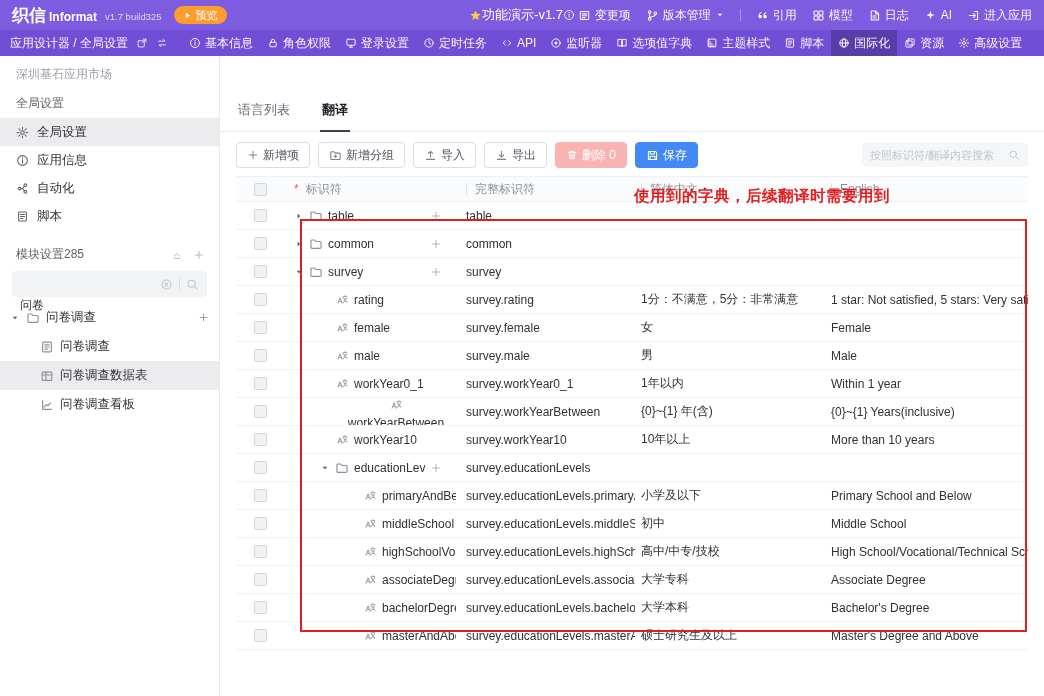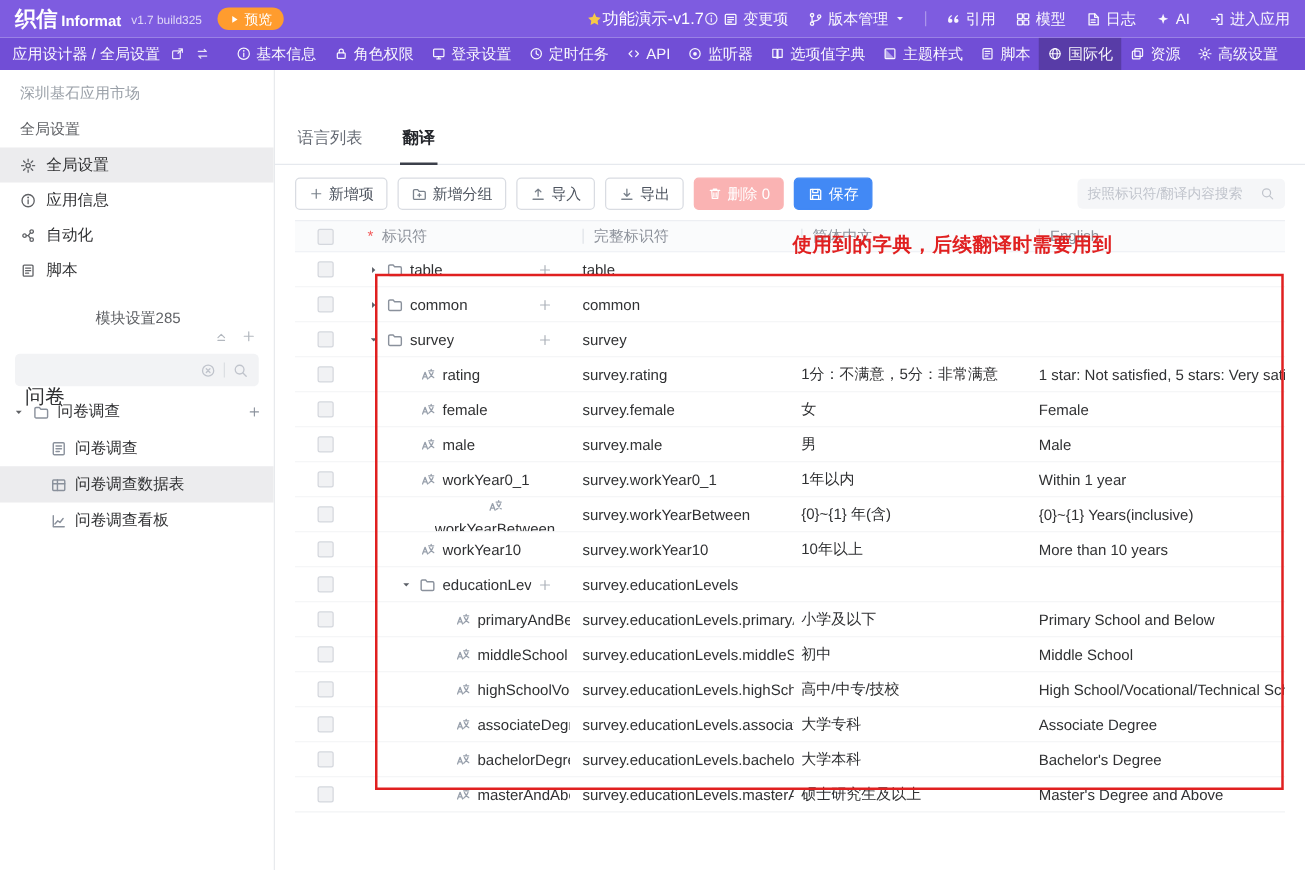--- a/index.html
+++ b/index.html
@@ -31,24 +31,24 @@
   .mb-item.active { background:rgba(0,0,0,.22); }
 
   
   .layout { flex:1; display:flex; min-height:0; }
   .sidebar { width:220px; flex:0 0 220px; border-right:1px solid #e8eaed; background:#fff; overflow:hidden; }
   .ws { padding:10px 16px 0; font-size:12px; color:#9aa0a8; }
   .section-label { padding:12px 16px 6px; font-size:12px; color:#606266; }
   .nav-item { height:28px; display:flex; align-items:center; gap:8px; padding:0 16px; font-size:12.5px; color:#303133; cursor:pointer; }
   .nav-item.active { background:#ececee; }
   .nav-item .i { color:#606266; }
-  .module-header { margin-top:16px; padding:0 14px 0 16px; display:flex; align-items:center; font-size:12px; color:#606266;flex-direction:column; }
+  .module-header { margin-top:16px; padding:0 14px 0 16px; display:flex; align-items:center; font-size:12px; color:#606266; }
   .mh-icons { margin-left:auto; display:flex; gap:10px; color:#b3b8bf; }
   .side-search { margin:8px 12px 6px; height:26px; background:#f2f3f5; border-radius:4px; display:flex; align-items:center; padding:0 8px; gap:6px; color:#c0c4cc; }
-  .side-search-input { flex:1; min-width:0; border:none; outline:none; background:transparent; font-size:16px; color:#303133; font-family:inherit;margin-top:42px; }
+  .side-search-input { flex:1; min-width:0; border:none; outline:none; background:transparent; font-size:12px; color:#303133; font-family:inherit;margin-top:42px; }
   .vdiv { width:1px; height:12px; background:#dcdfe3; }
   .tree-item { height:29px; display:flex; align-items:center; gap:6px; padding:0 10px; font-size:12.5px; color:#303133; cursor:pointer; }
   .tree-item.child { padding-left:40px; }
   .tree-item.active { background:#ececee; }
   .tree-item .i { color:#8a919c; }
   .tree-item .caret { color:#606266; }
   .tree-plus { margin-left:auto; color:#c4c8ce; }
 
   
   .content { flex:1; position:relative; min-width:0; background:#fff; }

